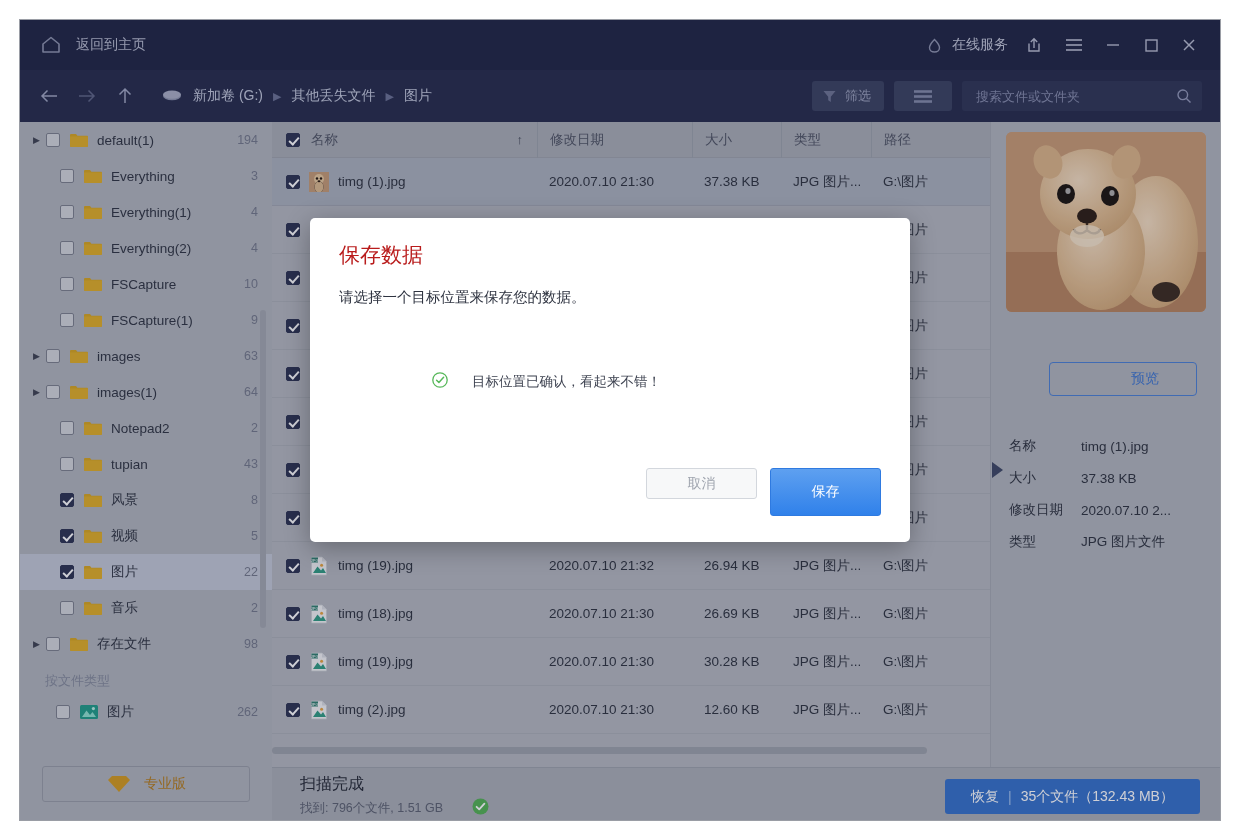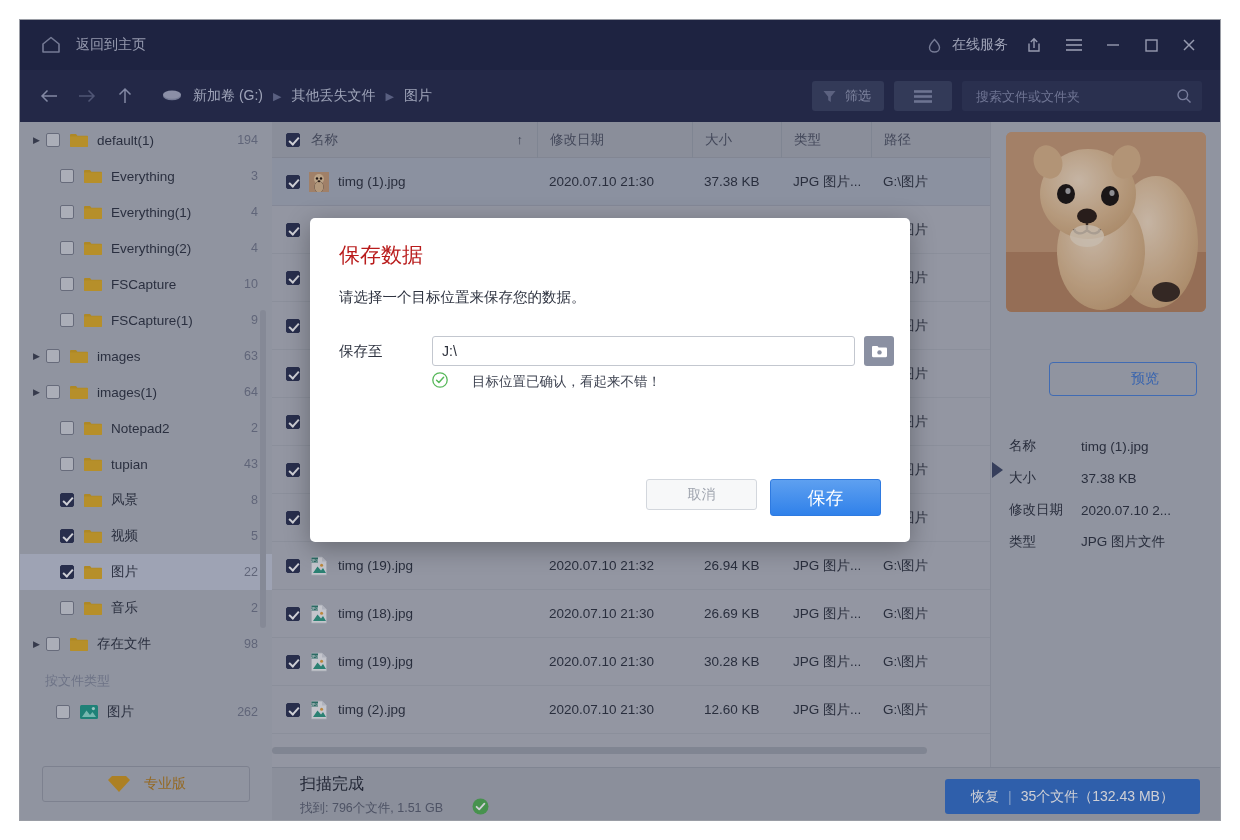--- a/index.html
+++ b/index.html
@@ -241,23 +241,23 @@
   .dlg-hint span { font-size: 13.5px; color: #3d4250; }
   .dlg-actions {
     position: absolute; right: 29px; bottom: 26px; display: flex; gap: 13px;
   }
   .btn-cancel {
     width: 111px; height: 31px; border: 1px solid #d3d7dd; border-radius: 3px;
     background: #f7f8f9; color: #9fa4ae; font-size: 14px;
     display: flex; align-items: center; justify-content: center; font-family: inherit;
   }
   .btn-save {
-    width: 111px; height: 37px; border: 1px solid #2f7ae0; border-radius: 3px;
+    width: 111px; height: 48px; border: 1px solid #2f7ae0; border-radius: 3px;
     background: linear-gradient(#5ea0f0, #3081ea);
-    color: #ffffff; font-size: 18px;
+    color: #ffffff; font-size: 14px;
     display: flex; align-items: center; justify-content: center; font-family: inherit;
   }
 </style>
 </head>
 <body>
 
 <div id="app">
 
   <div class="titlebar">
     <div class="home-icon">
@@ -841,30 +841,20 @@
       <span class="rb1">恢复</span>
       <span class="rb-sep">|</span>
       <span class="rb2">35个文件（132.43 MB）</span>
     </div>
   </div>
 
   <div class="scrim"></div>
   <div class="dialog">
     <div class="dlg-title">保存数据</div>
     <div class="dlg-desc">请选择一个目标位置来保存您的数据。</div>
-    <div class="dlg-field">
-      <div class="dlg-flabel">保存至</div>
-      <input class="path-input" value="J:\" style="">
-      <div class="browse-btn">
-        <svg width="17" height="15" viewBox="0 0 17 15">
-            <path d="M1 3.2 C1 2.5 1.5 2 2.2 2 L6.4 2 L7.7 3.6 L14.8 3.6 C15.5 3.6 16 4.1 16 4.8 L16 12 C16 12.7 15.5 13.2 14.8 13.2 L2.2 13.2 C1.5 13.2 1 12.7 1 12 Z" fill="#ffffff"></path>
-            <circle cx="8.5" cy="8.4" r="2.2" fill="#8a90a2"></circle>
-          </svg>
-      </div>
-    </div>
     <div class="dlg-hint">
       <span>
         <svg width="16" height="16" viewBox="0 0 16 16">
             <circle cx="8" cy="8" r="7.2" fill="none" stroke="#57b85a" stroke-width="1.3"></circle>
             <path d="M4.6 8.2 L6.9 10.5 L11.6 5.3" fill="none" stroke="#57b85a" stroke-width="1.5" stroke-linecap="round" stroke-linejoin="round"></path>
           </svg>
       </span>
       <span>目标位置已确认，看起来不错！</span>
     </div>
     <div class="dlg-actions">

